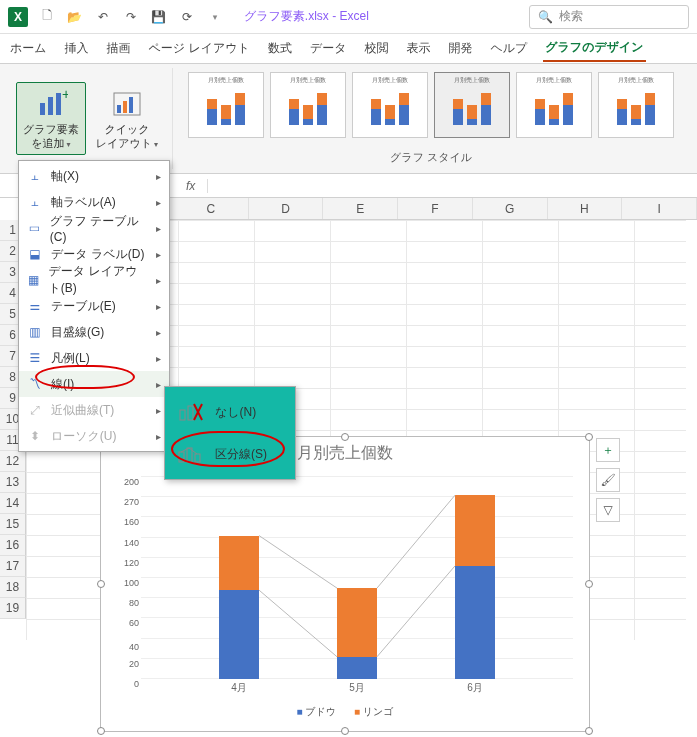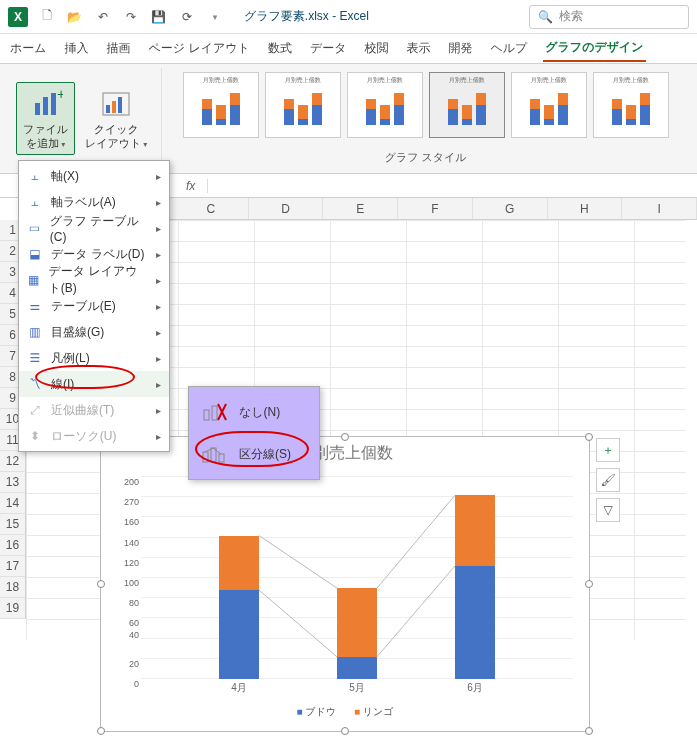--- a/index.html
+++ b/index.html
@@ -1,21 +1,21 @@
 <!DOCTYPE html>
 <html><head>
 <meta charset="utf-8">
 <style>
   * { box-sizing: border-box; margin: 0; padding: 0; font-family: "Yu Gothic UI", "Meiryo", sans-serif; }
   body { background: #fff; width: 697px; height: 737px; overflow: hidden; font-size: 12px; color: #333; position: relative; }
   .titlebar { height: 34px; background: #fff; display: flex; align-items: center; padding: 0 8px; border-bottom: 1px solid #e0e0e0; }
   .titlebar .app-icon { width: 20px; height: 20px; background: #107c41; color: #fff; display: flex; align-items: center; justify-content: center; font-weight: bold; font-size: 12px; border-radius: 2px; margin-right: 10px; }
   .qat { display: flex; gap: 10px; align-items: center; }
   .qat-btn { width: 18px; height: 18px; display: flex; align-items: center; justify-content: center; color: #555; cursor: pointer; }
-  .title-text { margin-left: 20px; color: #0c4a6e; font-size: 12px; }
+  .title-text { margin-left: 20px; color: #8b5cf6; font-size: 12px; }
   .search-box { margin-left: auto; min-width: 160px; height: 24px; border: 1px solid #ccc; border-radius: 3px; display: flex; align-items: center; padding: 0 8px; color: #888; gap: 6px; }
   .ribbon-tabs { height: 30px; display: flex; align-items: center; padding: 0 8px; gap: 14px; border-bottom: 1px solid #d0d0d0; font-size: 12px; }
   .ribbon-tab { color: #444; cursor: pointer; padding: 4px 2px; }
   .ribbon-tab.active { color: #107c41; border-bottom: 2px solid #c2410c; font-weight: 600; }
   .ribbon { height: 110px; background: #f5f5f5; border-bottom: 1px solid #d0d0d0; display: flex; padding: 4px 8px; }
   .rgroup { display: flex; flex-direction: column; align-items: center; padding: 4px 8px; border-right: 1px solid #e2e2e2; }
   .rgroup:last-child { border-right: none; }
   .big-btn { display: flex; flex-direction: column; align-items: center; gap: 2px; padding: 4px 6px; cursor: pointer; min-width: 54px; position: relative; }
   .big-btn.pressed { background: #d8e8d8; border: 1px solid #107c41; border-radius: 2px; }
   .big-icon { width: 34px; height: 34px; display: flex; align-items: center; justify-content: center; }
@@ -40,21 +40,21 @@
   .rows { position: absolute; left: 0; top: 0; }
   .cells { position: absolute; left: 26px; top: 0; right: 0; bottom: 0;
     background-image: linear-gradient(to right,#e8e8e8 1px,transparent 1px),linear-gradient(to bottom,#e8e8e8 1px,transparent 1px);
     background-size: 76px 21px; height: 420px; width: 660px; }
   .dropdown-menu { position: absolute; left: 18px; top: 160px; width: 152px; background: #fff; border: 1px solid #aaa; box-shadow: 2px 2px 6px rgba(0,0,0,0.25); z-index: 10; padding: 2px 0; }
   .menu-item { display: flex; align-items: center; height: 26px; padding: 0 8px; gap: 8px; font-size: 12px; cursor: pointer; position: relative; }
   .menu-item.disabled { color: #aaa; cursor: default; }
   .menu-item .mi-icon { width: 16px; height: 16px; display: flex; align-items: center; justify-content: center; color: #4472c4; }
   .menu-item .mi-arrow { margin-left: auto; color: #666; font-size: 10px; }
   .menu-hl { position: absolute; border: 2px solid #d00; border-radius: 50%/60%; pointer-events: none; }
-  .submenu { position: absolute; left: 188px; top: 386px; width: 132px; background: #c4b5fd; border: 1px solid #aaa; box-shadow: 2px 2px 6px rgba(0,0,0,0.25); z-index: 11; padding: 4px 0; }
+  .submenu { position: absolute; left: 164px; top: 386px; width: 132px; background: #14b8a6; border: 1px solid #aaa; box-shadow: 2px 2px 6px rgba(0,0,0,0.25); z-index: 11; padding: 4px 0; }
   .sub-item { display: flex; align-items: center; height: 42px; padding: 0 10px; gap: 10px; font-size: 12px; cursor: pointer; }
   .sub-icon { width: 30px; height: 28px; display:flex; align-items:center; justify-content:center; font-size: 18px; color:#555; }
   .chart-container { position: absolute; left: 100px; top: 436px; width: 490px; height: 296px; border: 1px solid #bbb; background: #fff; }
   .chart-handles div { position: absolute; width: 8px; height: 8px; background: #fff; border: 1px solid #888; border-radius: 50%; }
   .chart-title { text-align: center; font-size: 16px; color: #777; padding-top: 6px; }
   .chart-plot { position: absolute; left: 40px; top: 40px; right: 16px; bottom: 52px; }
   .y-axis { position: absolute; left: 10px; top: 40px; bottom: 52px; width: 30px; }
   .y-tick { position: absolute; right: 2px; font-size: 9px; color: #666; transform: translateY(50%); }
   .gridline { position: absolute; left: 0; right: 0; border-top: 1px solid #eee; }
   .bar-group { position: absolute; bottom: 0; width: 40px; display: flex; flex-direction: column-reverse; }
@@ -112,21 +112,21 @@
   <div class="rgroup" style="flex-direction:row; gap:4px;">
     <div class="big-btn pressed">
       <div class="big-icon">
         <svg width="34" height="30" viewBox="0 0 34 30">
             <rect x="6" y="14" width="5" height="12" fill="#4472c4"></rect>
             <rect x="14" y="8" width="5" height="18" fill="#4472c4"></rect>
             <rect x="22" y="4" width="5" height="22" fill="#4472c4"></rect>
             <text x="28" y="10" font-size="14" fill="#107c41">+</text>
           </svg>
       </div>
-      <div class="btn-lbl dd-caret" style="white-space:pre-line">ファイル
+      <div class="btn-lbl dd-caret" style="white-space:pre-line">グラフ要素
 を追加</div>
     </div>
     <div class="big-btn">
       <div class="big-icon">
         <svg width="34" height="30" viewBox="0 0 34 30">
             <rect x="4" y="4" width="26" height="22" fill="none" stroke="#888"></rect>
             <rect x="7" y="16" width="4" height="8" fill="#4472c4"></rect>
             <rect x="13" y="12" width="4" height="12" fill="#ed7d31"></rect>
             <rect x="19" y="8" width="4" height="16" fill="#4472c4"></rect>
           </svg>
@@ -369,21 +369,21 @@
     <span>区分線(S)</span>
   </div>
   <div class="menu-hl" style="left:6px; top:44px; width:114px; height:36px;"></div>
 </div>
 
 <div class="chart-container">
   <div class="chart-title">月別売上個数</div>
   <div class="y-axis">
       <div class="y-tick" style="bottom: -5px;">0</div>
       <div class="y-tick" style="bottom: 15.2px;">20</div>
-      <div class="y-tick" style="bottom: 44px;">40</div>
+      <div class="y-tick" style="bottom: 32px;">40</div>
       <div class="y-tick" style="bottom: 55.6px;">60</div>
       <div class="y-tick" style="bottom: 75.8px;">80</div>
       <div class="y-tick" style="bottom: 96px;">100</div>
       <div class="y-tick" style="bottom: 116.2px;">120</div>
       <div class="y-tick" style="bottom: 136.4px;">140</div>
       <div class="y-tick" style="bottom: 156.6px;">160</div>
       <div class="y-tick" style="bottom: 176.8px;">270</div>
       <div class="y-tick" style="bottom: 197px;">200</div>
     </div>
   <div class="chart-plot">

